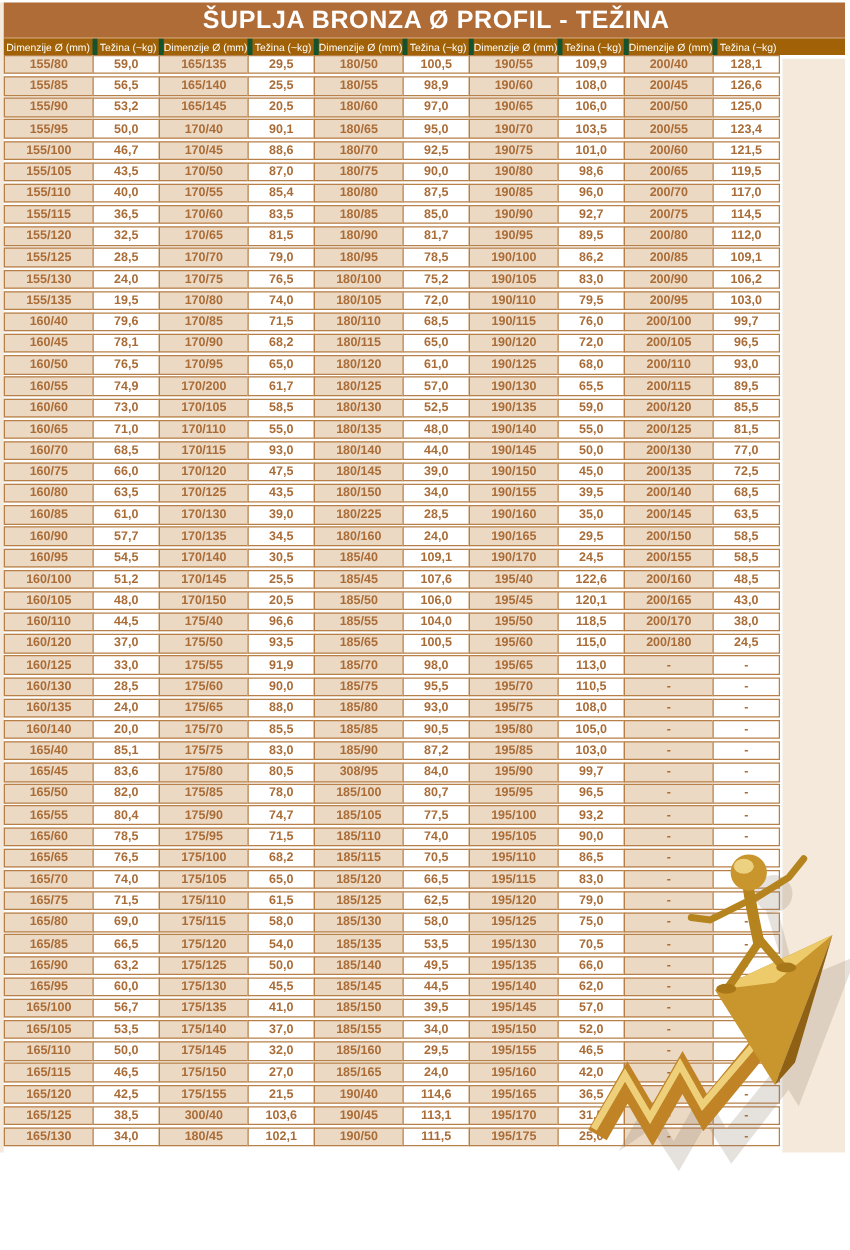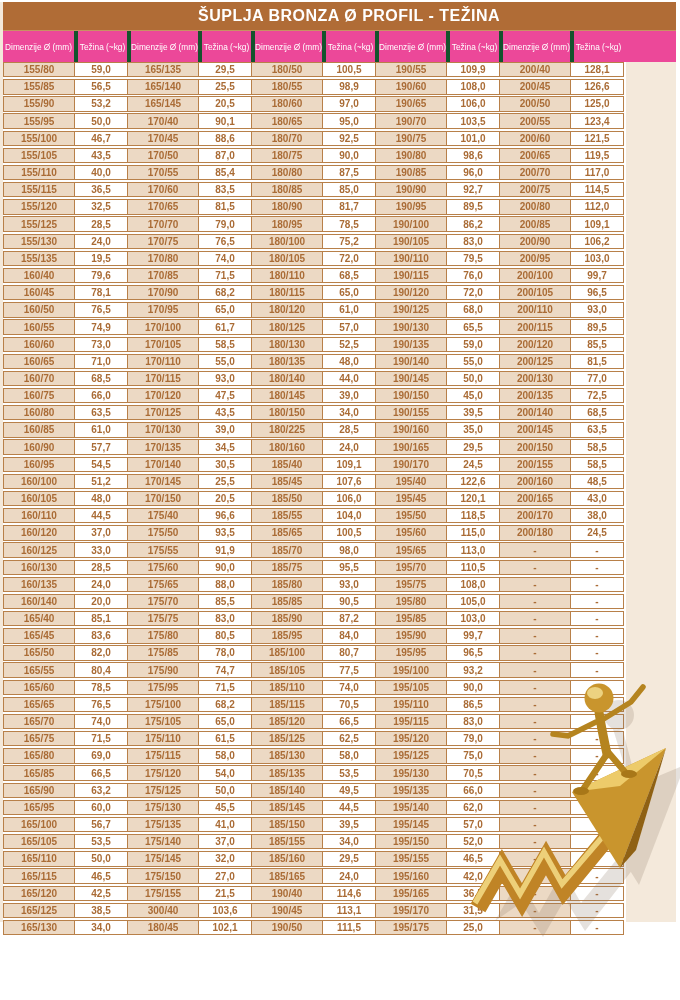--- a/index.html
+++ b/index.html
@@ -3,22 +3,22 @@
 <meta charset="utf-8">
 <style>
   html,body{margin:0;padding:0;}
   body{width:680px;height:1000px;background:#ffffff;font-family:"Liberation Sans",sans-serif;position:relative;overflow:hidden;}
   .page{position:absolute;left:0;top:0;width:680px;height:1000px;background:#ffffff;}
   .side-strip{position:absolute;background:#f4e9db;}
   .strip-left{left:0;top:2px;width:3px;height:920px;}
   .strip-right{left:626px;top:47px;width:50px;height:875px;}
   .table-wrap{position:absolute;left:3px;top:2px;width:673px;}
   .title-bar{height:28px;background:#b06c36;color:#ffffff;display:flex;align-items:center;justify-content:center;
-             font-size:16px;font-weight:700;letter-spacing:.5px;padding-left:19px;}
-  .head-row{height:32px;background:#ec4899;display:flex;border-top:1px solid #c79263;box-sizing:border-box;}
+             font-size:20px;font-weight:700;letter-spacing:.5px;padding-left:19px;}
+  .head-row{height:14px;background:#a16207;display:flex;border-top:1px solid #c79263;box-sizing:border-box;}
   .hcell{display:flex;align-items:center;justify-content:center;color:#ffffff;font-size:8.3px;font-weight:400;
          box-sizing:border-box;border-left:4px solid #14532d;white-space:nowrap;overflow:hidden;}
   .hcell.first{border-left:none;}
   .hdim{width:71px;flex:0 0 71px;}
   .hwt{width:53px;flex:0 0 53px;}
   .hfill{flex:1;}
   .grid{width:500px;height:875px;display:flex;flex-direction:column;}
   .row{flex:1;display:flex;padding-bottom:1.8px;box-sizing:border-box;}
   .cell{height:100%;box-sizing:border-box;border:1px solid #b88049;margin-right:-1px;
         display:flex;align-items:center;justify-content:center;
@@ -229,21 +229,21 @@
           <div class="cell dim">180/120</div>
           <div class="cell wt">61,0</div>
           <div class="cell dim">190/125</div>
           <div class="cell wt">68,0</div>
           <div class="cell dim">200/110</div>
           <div class="cell wt">93,0</div>
         </div>
         <div class="row">
           <div class="cell dim">160/55</div>
           <div class="cell wt">74,9</div>
-          <div class="cell dim">170/100</div>
+          <div class="cell dim">170/200</div>
           <div class="cell wt">61,7</div>
           <div class="cell dim">180/125</div>
           <div class="cell wt">57,0</div>
           <div class="cell dim">190/130</div>
           <div class="cell wt">65,5</div>
           <div class="cell dim">200/115</div>
           <div class="cell wt">89,5</div>
         </div>
         <div class="row">
           <div class="cell dim">160/60</div>
@@ -447,21 +447,21 @@
           <div class="cell dim">195/85</div>
           <div class="cell wt">103,0</div>
           <div class="cell dim">-</div>
           <div class="cell wt">-</div>
         </div>
         <div class="row">
           <div class="cell dim">165/45</div>
           <div class="cell wt">83,6</div>
           <div class="cell dim">175/80</div>
           <div class="cell wt">80,5</div>
-          <div class="cell dim">185/95</div>
+          <div class="cell dim">308/95</div>
           <div class="cell wt">84,0</div>
           <div class="cell dim">195/90</div>
           <div class="cell wt">99,7</div>
           <div class="cell dim">-</div>
           <div class="cell wt">-</div>
         </div>
         <div class="row">
           <div class="cell dim">165/50</div>
           <div class="cell wt">82,0</div>
           <div class="cell dim">175/85</div>

